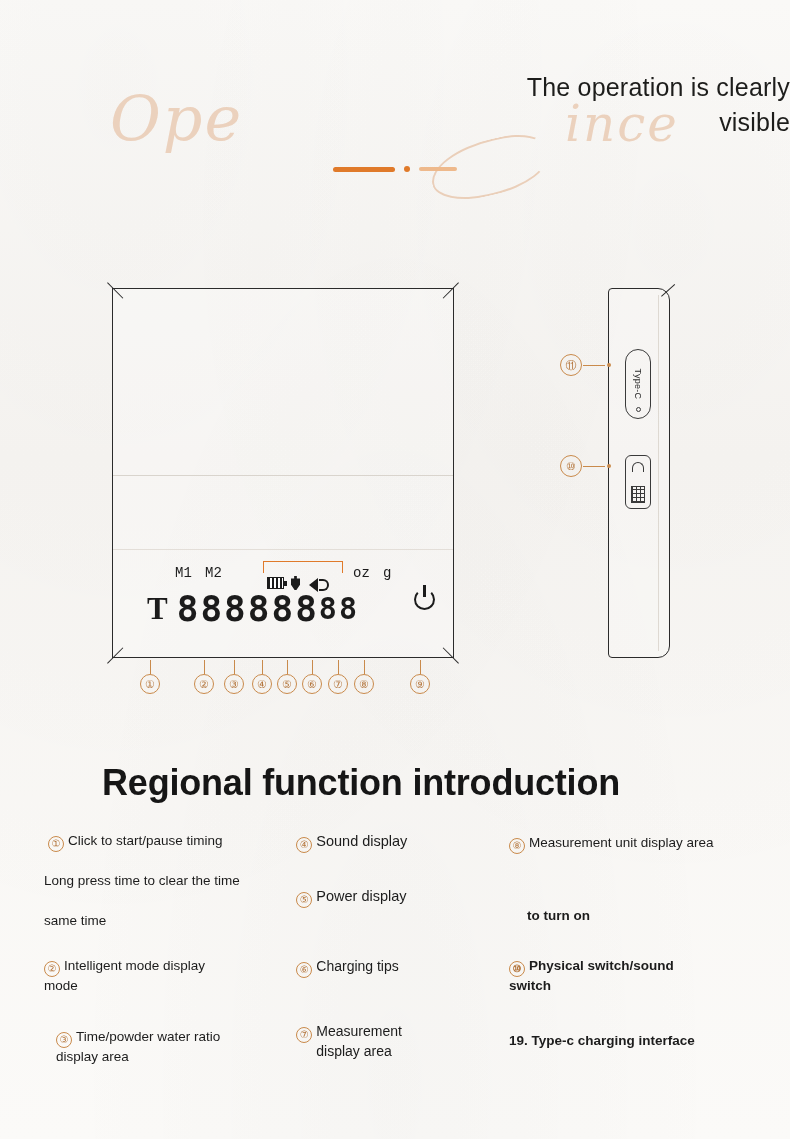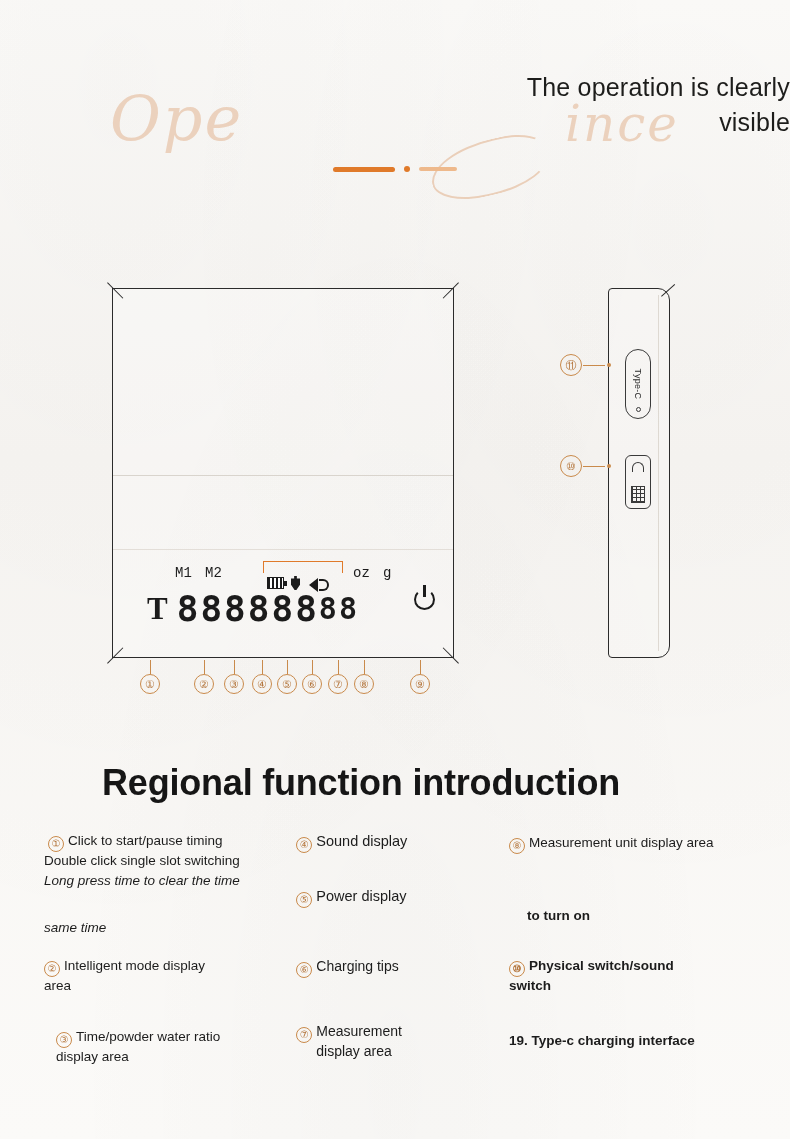--- a/index.html
+++ b/index.html
@@ -425,35 +425,32 @@
 <span class="lead-dot" style="top:464px; left:607px;"></span>
 
 <div class="section-title">Regional function introduction</div>
 
 <div class="legend">
 
   <div class="col col1">
     <div class="entry" style="top:0px; left:28px;margin-left:20px;">
       <span class="cmark">①</span><span>Click to start/pause timing</span>
     </div>
-    <div class="entry" style="top:20px; left:44px;">
-      <span>Double click single slot switching</span>
-    </div>
-    <div class="entry" style="top:40px; left:44px;font-style:italic;">
+    <div class="entry" style="top:40px; left:44px;">
       <span>Long press time to clear the time</span>
     </div>
-    <div class="entry" style="top:87px; left:44px;font-style:italic;">
+    <div class="entry" style="top:80px; left:44px;">
       <span>same time</span>
     </div>
 
     <div class="entry" style="top:125px; left:44px;">
       <span class="cmark">②</span><span>Intelligent mode display</span>
     </div>
     <div class="entry" style="top:145px; left:44px;">
-      <span>area</span>
+      <span>mode</span>
     </div>
 
     <div class="entry" style="top:196px; left:56px;">
       <span class="cmark">③</span><span>Time/powder water ratio</span>
     </div>
     <div class="entry" style="top:216px; left:56px;">
       <span>display area</span>
     </div>
   </div>
 

